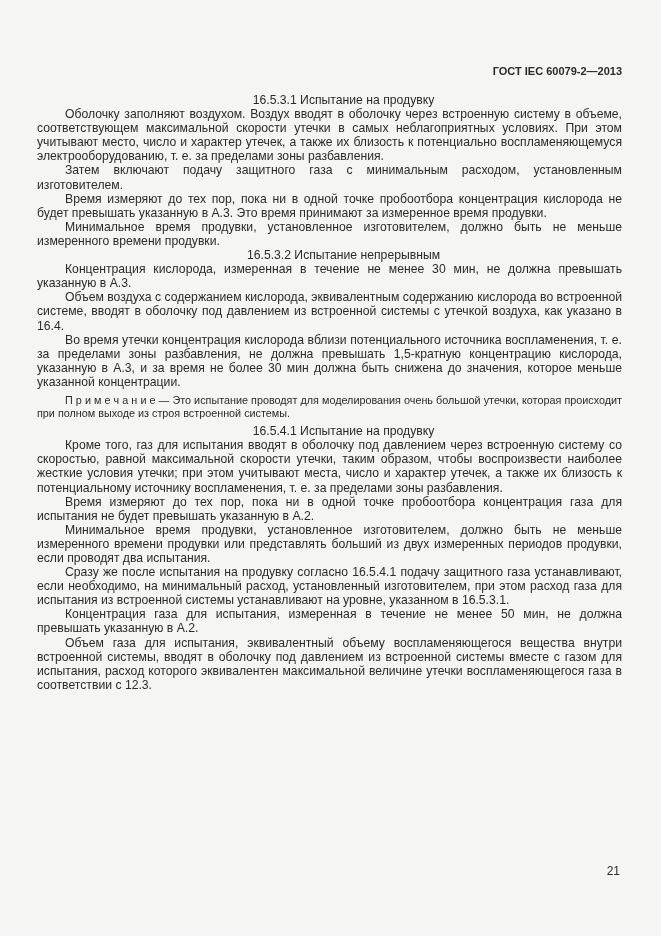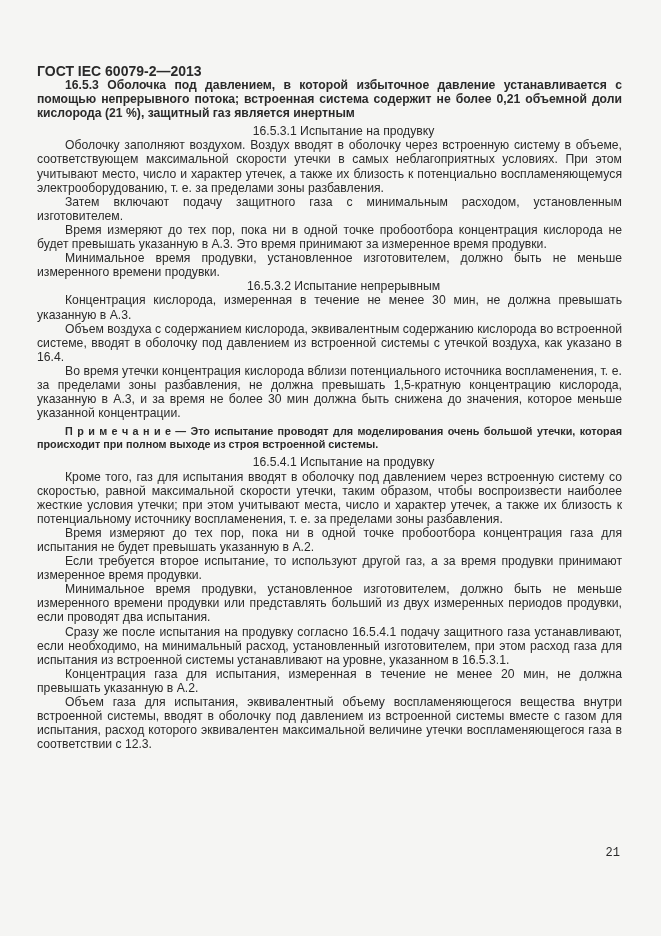--- a/index.html
+++ b/index.html
@@ -13,25 +13,25 @@
     height: 936px;
     margin: 0 auto;
     background: #f5f5f3;
     font-family: "Liberation Sans", sans-serif;
     color: #2a2a2a;
     box-sizing: border-box;
     padding: 64px 39px 0 37px;
     overflow: hidden;
   }
   .running-header {
-    text-align: left;
+    text-align: right;
     font-weight: 700;
-    font-size: 14px;
+    font-size: 11px;
     line-height: 14px;
-    margin-bottom: 0;
+    margin-bottom: 15px;
   }
   .doc-body p {
     margin: 0;
     font-size: 12.2px;
     line-height: 14.1px;
     text-align: justify;
     text-indent: 28px;
   }
   .doc-body .blk-heading {
     font-weight: 700;
@@ -41,53 +41,49 @@
   .doc-body .blk-para + .blk-heading {
     margin-top: 4px;
   }
   .doc-body .blk-plain {
     text-align: center;
   }
   .doc-body .blk-note {
     font-size: 10.8px;
     line-height: 12.6px;
     margin: 5px 0 5px 0;
-    font-weight: bold;
   }
   .page-number {
     position: absolute;
     right: 41px;
-    top: 846px;
+    top: 864px;
     font-size: 12px;
     line-height: 14px;
-    font-family: Liberation Mono, monospace;
   }
 </style>
 </head>
 <body>
 
 <div class="page">
   <div class="running-header">ГОСТ IEC 60079-2—2013</div>
 
   <div class="doc-body">
-      <p class="blk-heading">16.5.3 Оболочка под давлением, в которой избыточное давление устанавливается с помощью непрерывного потока; встроенная система содержит не более 0,21 объемной доли кислорода (21 %), защитный газ является инертным</p>
       <p class="blk-plain">16.5.3.1 Испытание на продувку</p>
       <p class="blk-para">Оболочку заполняют воздухом. Воздух вводят в оболочку через встроенную систему в объеме, соответствующем максимальной скорости утечки в самых неблагоприятных условиях. При этом учитывают место, число и характер утечек, а также их близость к потенциально воспламеняющемуся электрооборудованию, т. е. за пределами зоны разбавления.</p>
       <p class="blk-para">Затем включают подачу защитного газа с минимальным расходом, установленным изготовителем.</p>
       <p class="blk-para">Время измеряют до тех пор, пока ни в одной точке пробоотбора концентрация кислорода не будет превышать указанную в А.3. Это время принимают за измеренное время продувки.</p>
       <p class="blk-para">Минимальное время продувки, установленное изготовителем, должно быть не меньше измеренного времени продувки.</p>
       <p class="blk-plain">16.5.3.2 Испытание непрерывным</p>
       <p class="blk-para">Концентрация кислорода, измеренная в течение не менее 30 мин, не должна превышать указанную в А.3.</p>
       <p class="blk-para">Объем воздуха с содержанием кислорода, эквивалентным содержанию кислорода во встроенной системе, вводят в оболочку под давлением из встроенной системы с утечкой воздуха, как указано в 16.4.</p>
       <p class="blk-para">Во время утечки концентрация кислорода вблизи потенциального источника воспламенения, т. е. за пределами зоны разбавления, не должна превышать 1,5-кратную концентрацию кислорода, указанную в А.3, и за время не более 30 мин должна быть снижена до значения, которое меньше указанной концентрации.</p>
       <p class="blk-note">П р и м е ч а н и е — Это испытание проводят для моделирования очень большой утечки, которая происходит при полном выходе из строя встроенной системы.</p>
       <p class="blk-plain">16.5.4.1 Испытание на продувку</p>
       <p class="blk-para">Кроме того, газ для испытания вводят в оболочку под давлением через встроенную систему со скоростью, равной максимальной скорости утечки, таким образом, чтобы воспроизвести наиболее жесткие условия утечки; при этом учитывают места, число и характер утечек, а также их близость к потенциальному источнику воспламенения, т. е. за пределами зоны разбавления.</p>
       <p class="blk-para">Время измеряют до тех пор, пока ни в одной точке пробоотбора концентрация газа для испытания не будет превышать указанную в А.2.</p>
-      <p class="blk-para">Если требуется второе испытание, то используют другой газ, а за время продувки принимают измеренное время продувки.</p>
       <p class="blk-para">Минимальное время продувки, установленное изготовителем, должно быть не меньше измеренного времени продувки или представлять больший из двух измеренных периодов продувки, если проводят два испытания.</p>
       <p class="blk-para">Сразу же после испытания на продувку согласно 16.5.4.1 подачу защитного газа устанавливают, если необходимо, на минимальный расход, установленный изготовителем, при этом расход газа для испытания из встроенной системы устанавливают на уровне, указанном в 16.5.3.1.</p>
-      <p class="blk-para">Концентрация газа для испытания, измеренная в течение не менее 20 мин, не должна превышать указанную в А.2.</p>
+      <p class="blk-para">Концентрация газа для испытания, измеренная в течение не менее 50 мин, не должна превышать указанную в А.2.</p>
       <p class="blk-para">Объем газа для испытания, эквивалентный объему воспламеняющегося вещества внутри встроенной системы, вводят в оболочку под давлением из встроенной системы вместе с газом для испытания, расход которого эквивалентен максимальной величине утечки воспламеняющегося газа в соответствии с 12.3.</p>
     </div>
 
   <div class="page-number">21</div>
 </div>
 
 </body></html>

